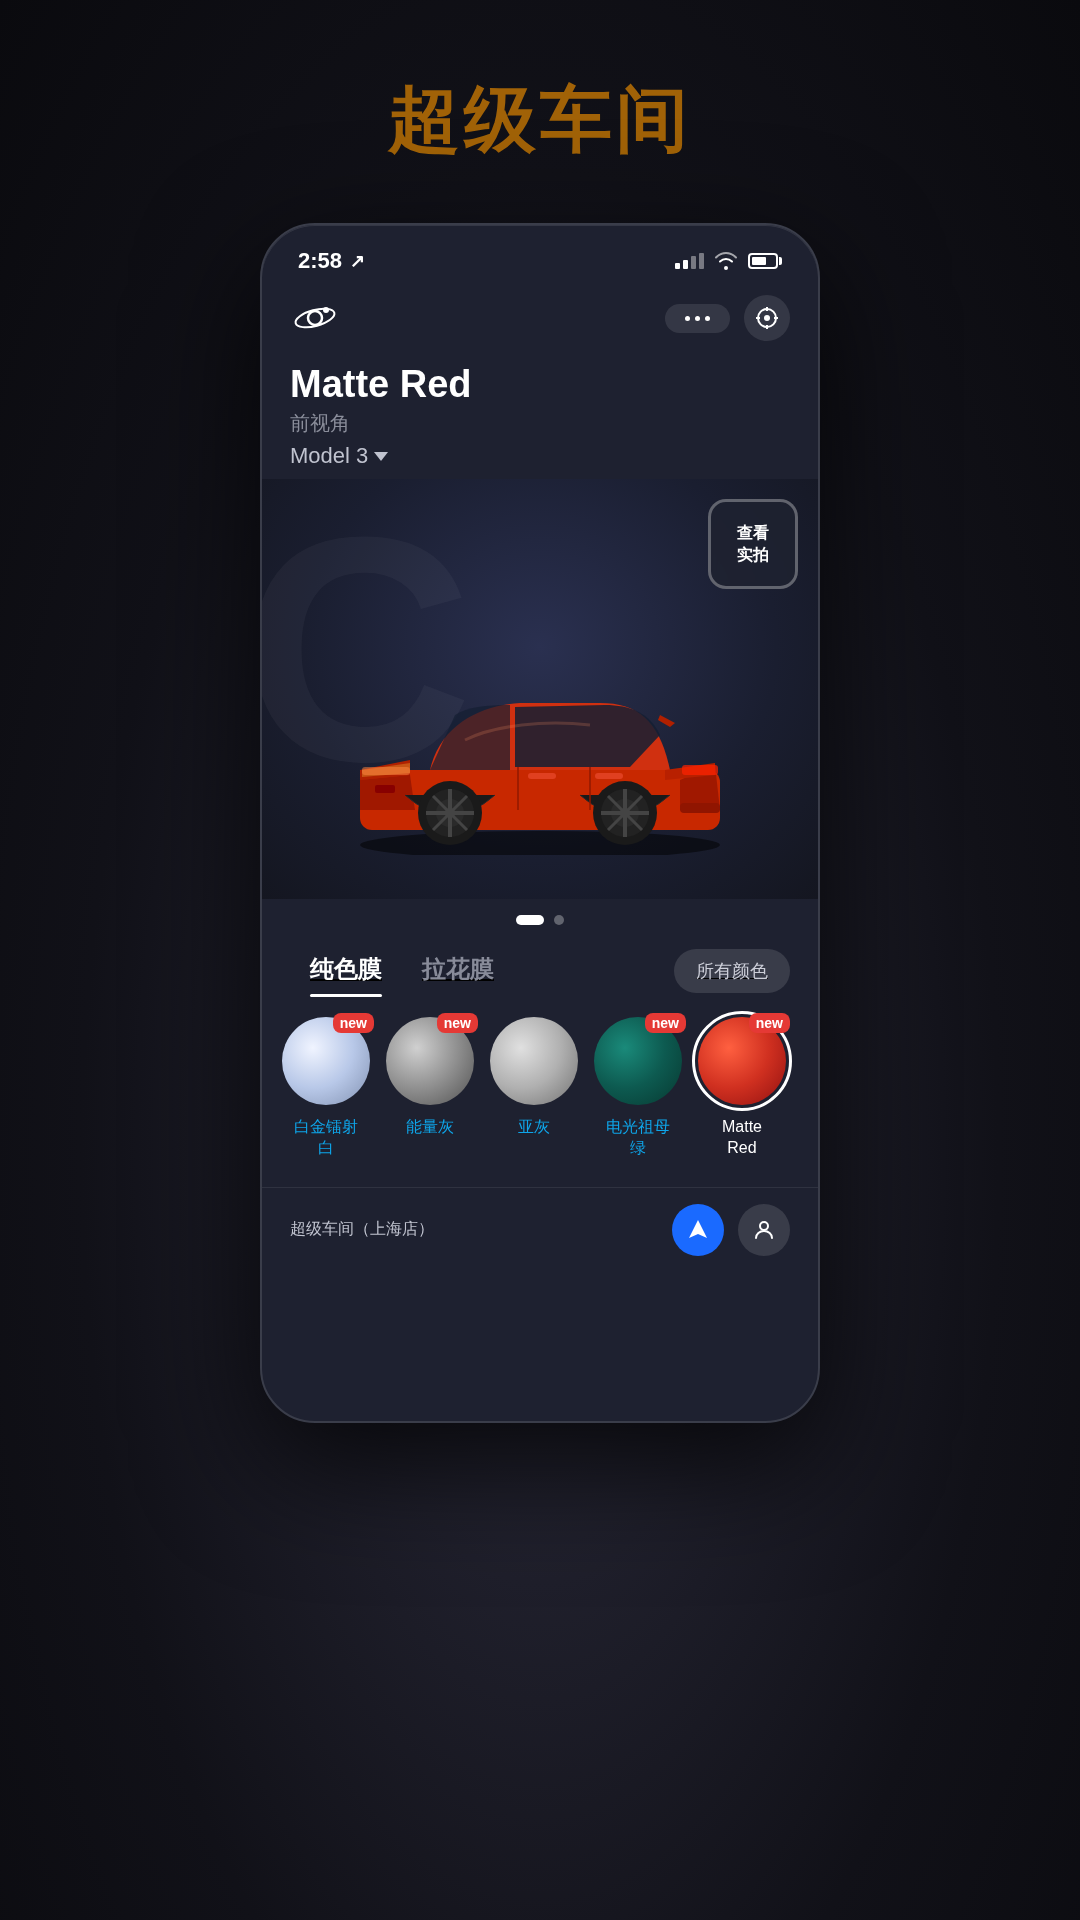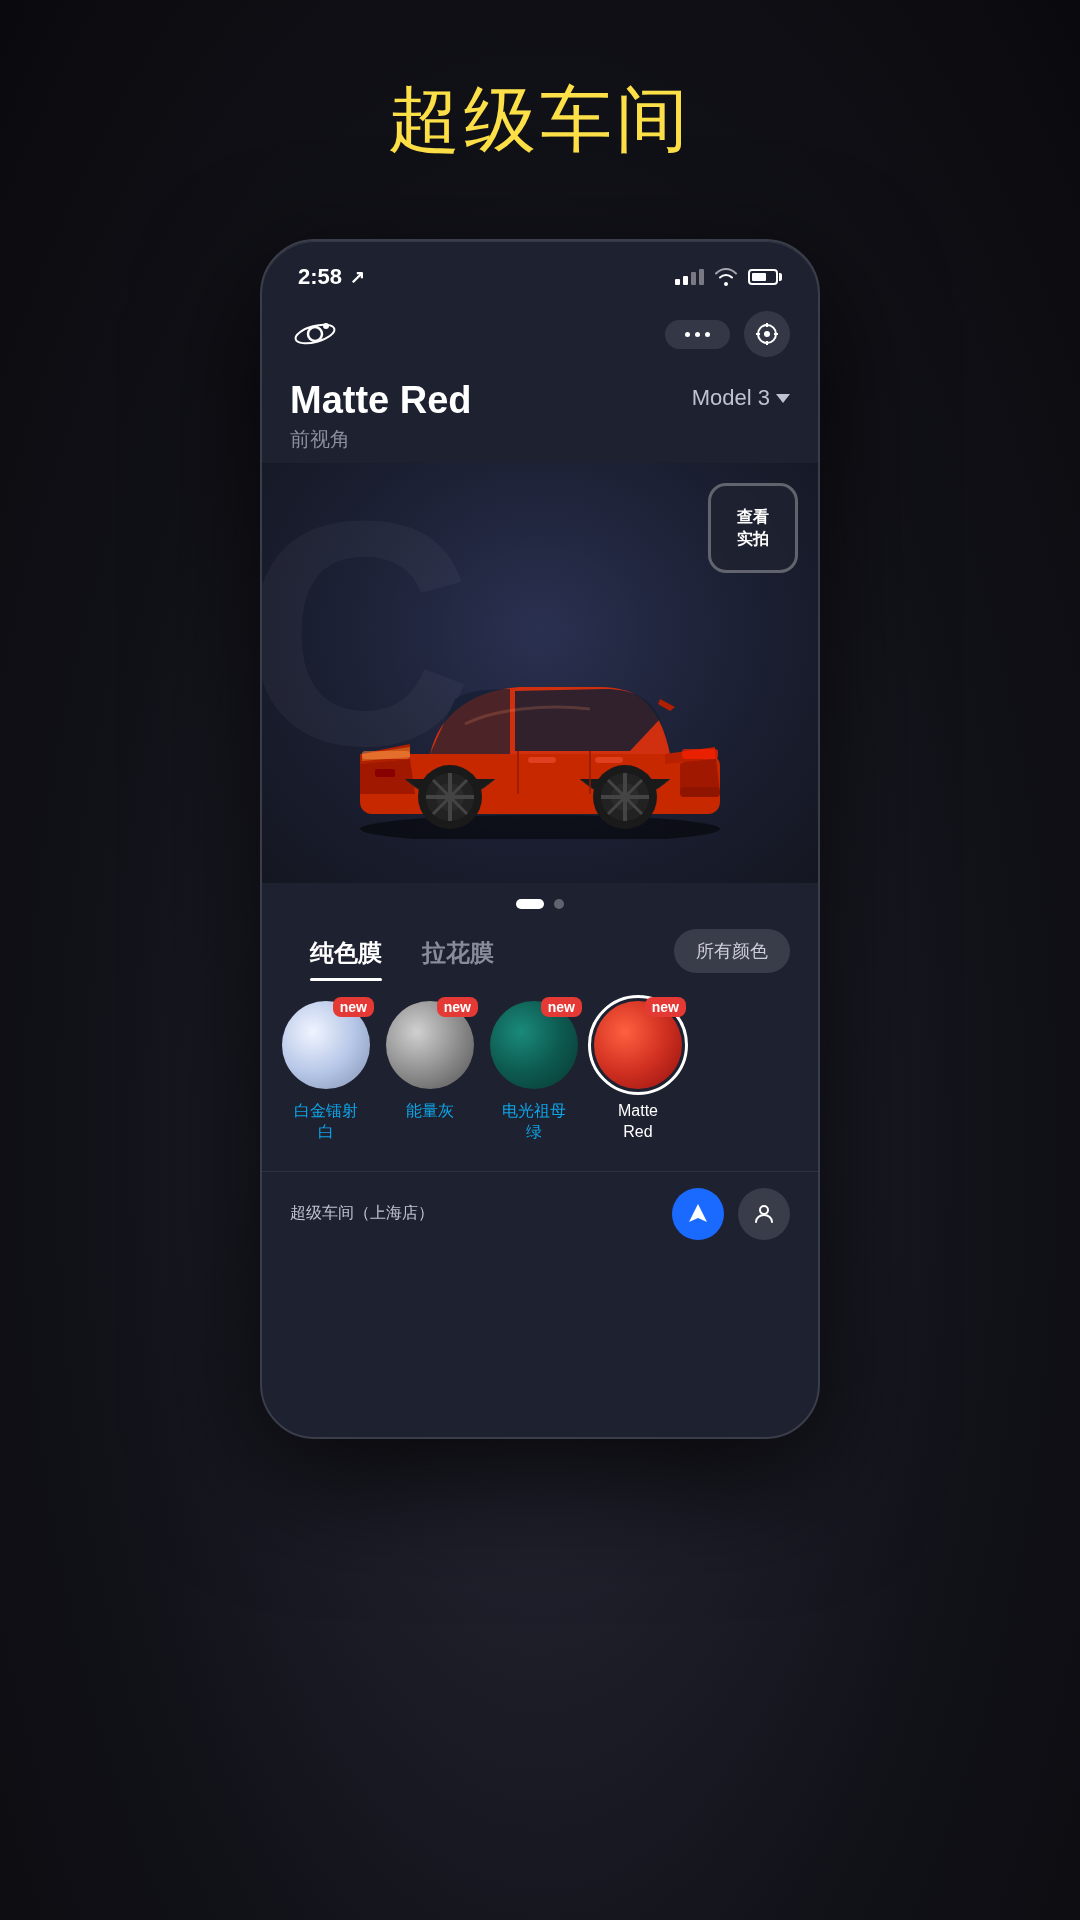--- a/index.html
+++ b/index.html
@@ -29,25 +29,25 @@
     .header-section {
       position: relative;
       z-index: 2;
       text-align: center;
       padding-top: 80px;
       margin-bottom: 40px;
     }
 
     .header-title {
       font-size: 72px;
-      font-weight: 400;
-      color: #fde047;
+      font-weight: 700;
+      color: #a16207;
       letter-spacing: 4px;
       line-height: 1.1;
-      margin-bottom: 40px;
+      margin-bottom: 24px;
     }
 
     .header-subtitle {
       font-size: 42px;
       font-weight: 600;
       color: #ffffff;
       letter-spacing: 2px;
     }
 
     
@@ -192,20 +192,21 @@
       align-items: center;
       justify-content: center;
     }
 
     
     .car-info {
       padding: 10px 28px 0;
       display: flex;
       justify-content: space-between;
       align-items: flex-start;
+      flex-direction: column;
     }
 
     .car-name {
       font-size: 38px;
       font-weight: 700;
       color: #ffffff;
     }
 
     .car-view-label {
       font-size: 20px;
@@ -313,23 +314,24 @@
 
     .indicator.active {
       background: #ffffff;
       width: 28px;
       border-radius: 5px;
     }
 
     
     .film-tabs {
       display: flex;
-      align-items: flex-start;
+      align-items: flex-end;
       justify-content: space-between;
       padding: 8px 28px 16px;
+      text-decoration: underline;
     }
 
     .film-tab-group {
       display: flex;
       gap: 0;
     }
 
     .film-tab {
       font-size: 24px;
       font-weight: 600;
@@ -666,20 +668,26 @@
     </div>
 
     <div class="color-swatch-item">
       <div class="swatch-ball-container">
         <div class="swatch-ball swatch-gray-energy"></div>
         <span class="new-badge">new</span>
       </div>
       <div class="swatch-label">能量灰</div>
     </div>
 
+    <div class="color-swatch-item">
+      <div class="swatch-ball-container">
+        <div class="swatch-ball swatch-gray-sub"></div>
+      </div>
+      <div class="swatch-label">亚灰</div>
+    </div>
 
     <div class="color-swatch-item">
       <div class="swatch-ball-container">
         <div class="swatch-ball swatch-green"></div>
         <span class="new-badge">new</span>
       </div>
       <div class="swatch-label">电光祖母<br>绿</div>
     </div>
 
     <div class="color-swatch-item">

